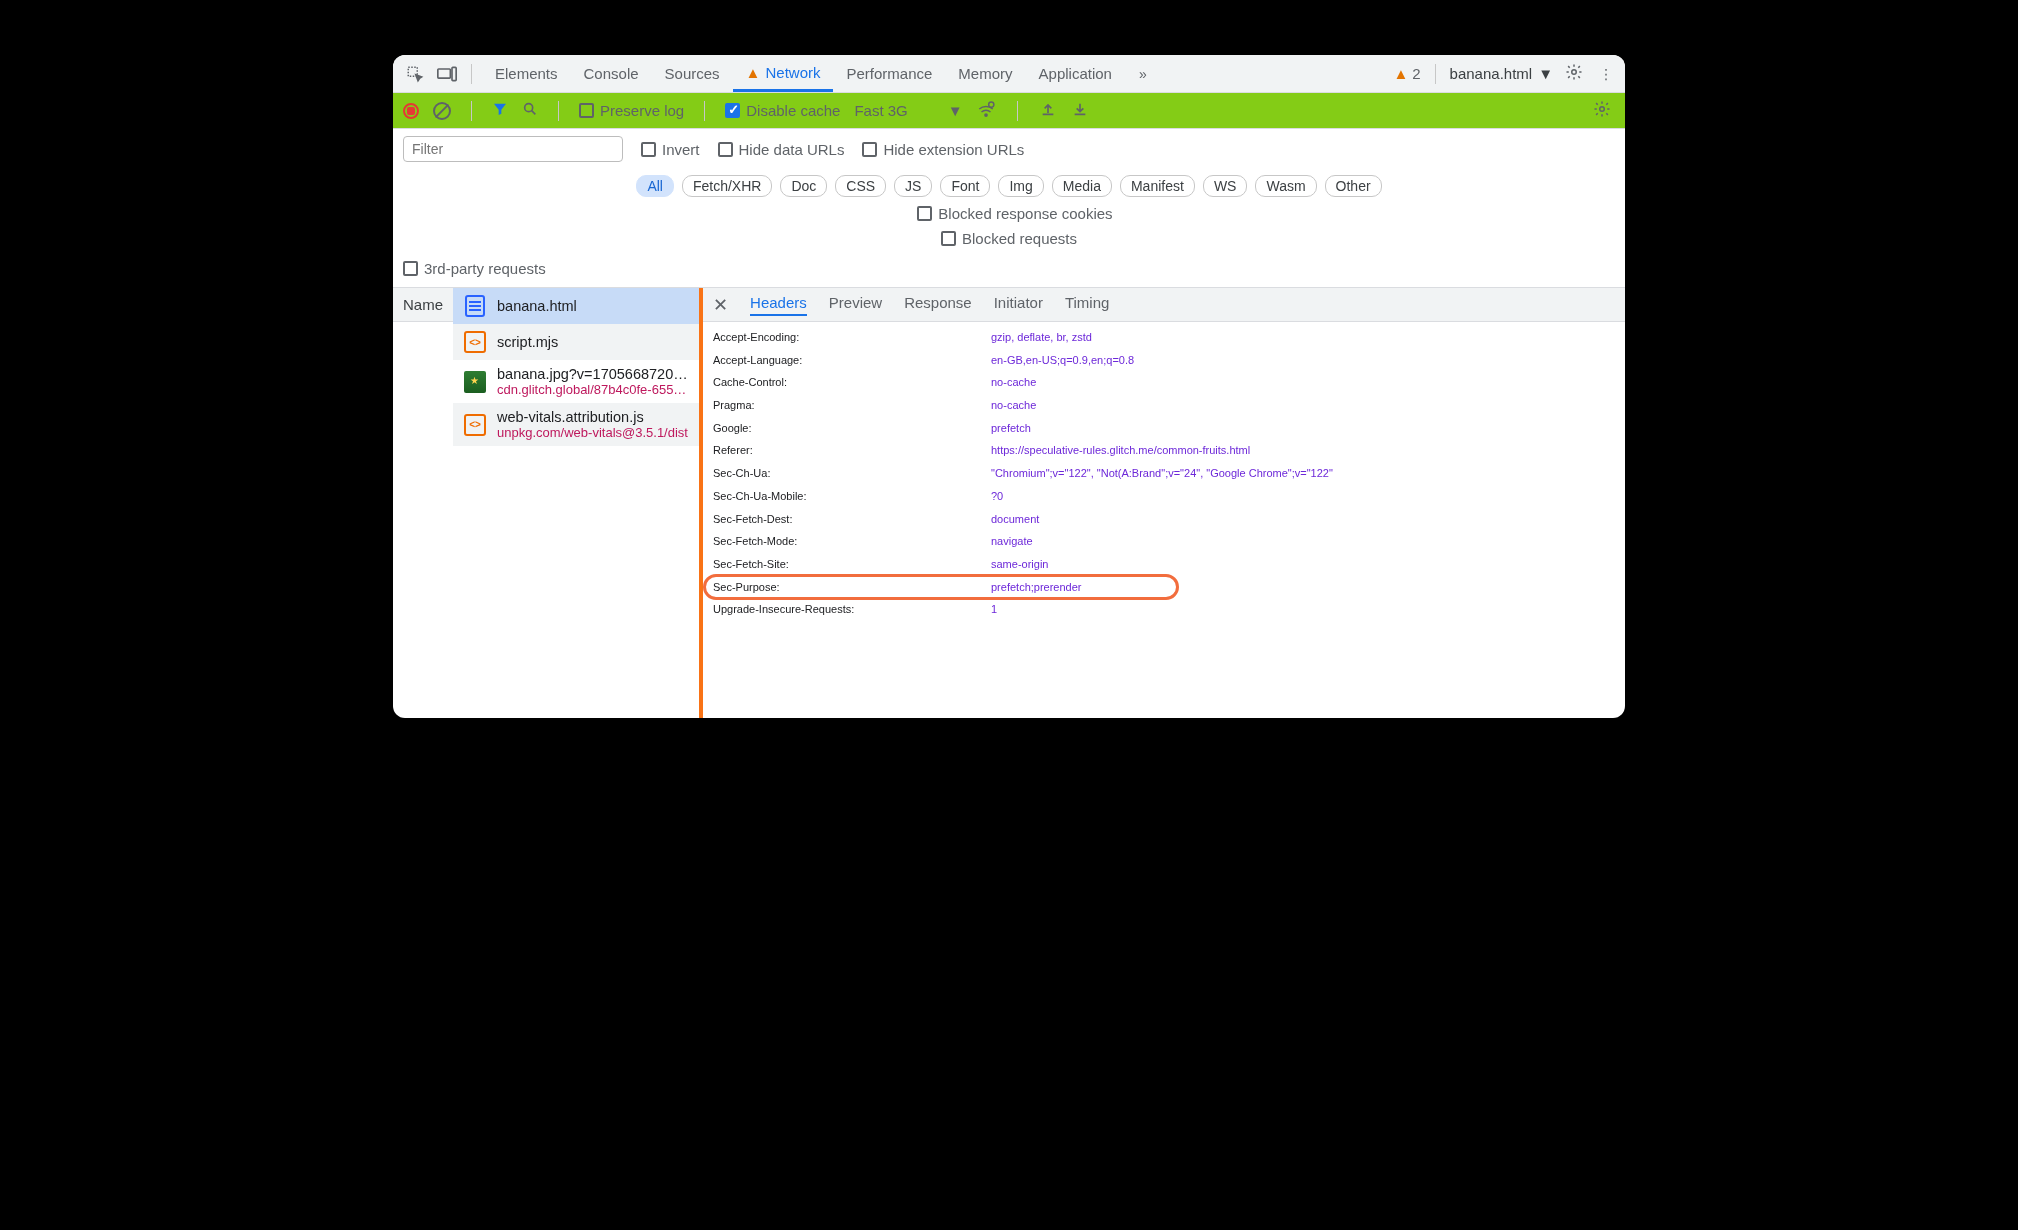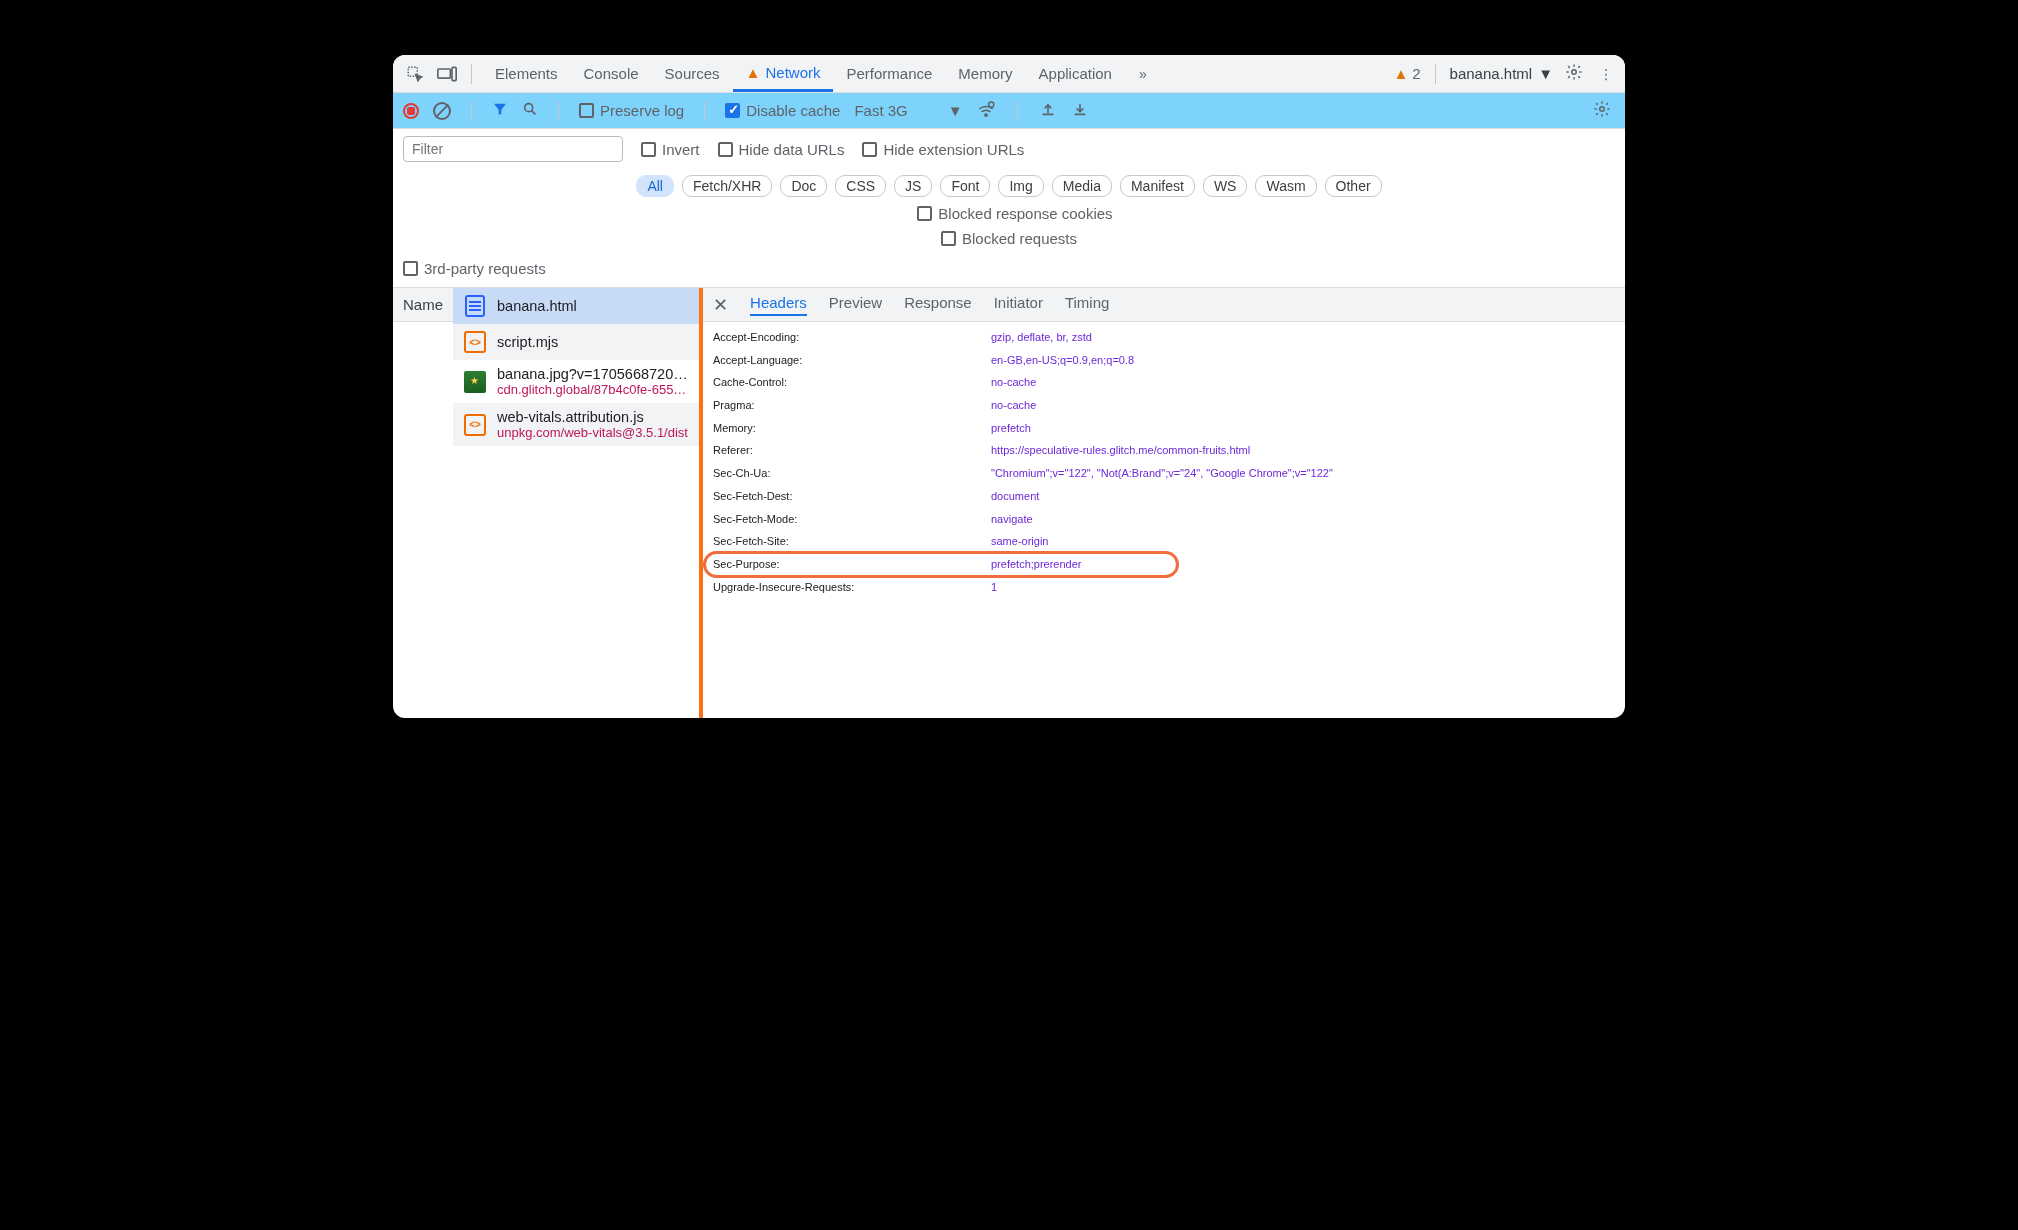--- a/index.html
+++ b/index.html
@@ -19,21 +19,21 @@
   .tabs { display: flex; align-items: center; height: 100%; gap: 0; }
   .tab { padding: 0 13px; height: 100%; display: flex; align-items: center; color: #5f6368; font-size: 15px; cursor: pointer; gap: 5px; }
   .tab.active { color: #1a73e8; border-bottom: 3px solid #1a73e8; font-weight: 500; }
   .tab-warn { color: #e37400; }
   .more-tabs { padding: 0 10px; color: #5f6368; }
   .right-cluster { margin-left: auto; display: flex; align-items: center; gap: 8px; }
   .warn-count { display: flex; align-items: center; gap: 4px; color: #5f6368; font-size: 15px; }
   .target { display: flex; align-items: center; gap: 6px; color: #3c4043; font-size: 15px; cursor: pointer; }
   .gear, .menu-dots { color: #5f6368; cursor: pointer; padding: 0 4px; }
 
-  .toolbar2 { height: 36px; background: #7dd3fc; display: flex; align-items: center; padding: 0 10px; gap: 14px; border-bottom: 1px solid #dadce0; }
+  .toolbar2 { height: 36px; background: #84cc16; display: flex; align-items: center; padding: 0 10px; gap: 14px; border-bottom: 1px solid #dadce0; }
   .rec { width: 16px; height: 16px; border: 2px solid #e53935; border-radius: 50%; position: relative; }
   .rec::after { content: ''; position: absolute; inset: 2px; background: #e53935; border-radius: 2px; }
   .clear { width: 18px; height: 18px; border: 2px solid #5f6368; border-radius: 50%; position: relative; }
   .clear::after { content: ''; position: absolute; width: 2px; height: 18px; background: #5f6368; left: 6px; top: -2px; transform: rotate(45deg); }
   .funnel { color: #1a73e8; }
   .search-i { color: #5f6368; }
   .check-label { display: flex; align-items: center; gap: 6px; font-size: 15px; color: #5f6368; cursor: pointer; }
   .chk { width: 15px; height: 15px; border: 2px solid #5f6368; border-radius: 2px; display: inline-block; position: relative; }
   .chk.on { background: #1a73e8; border-color: #1a73e8; }
   .chk.on::after { content: '✓'; color: #fff; position: absolute; left: 1px; top: -3px; font-size: 13px; font-weight: bold; }
@@ -312,30 +312,34 @@
           </div>
           <div class="hrow">
             <div class="hkey">Cache-Control:</div>
             <div class="hval">no-cache</div>
           </div>
           <div class="hrow">
             <div class="hkey">Pragma:</div>
             <div class="hval">no-cache</div>
           </div>
           <div class="hrow">
-            <div class="hkey">Memory:</div>
+            <div class="hkey">Google:</div>
             <div class="hval">prefetch</div>
           </div>
           <div class="hrow">
             <div class="hkey">Referer:</div>
             <div class="hval">https://speculative-rules.glitch.me/common-fruits.html</div>
           </div>
           <div class="hrow">
             <div class="hkey">Sec-Ch-Ua:</div>
             <div class="hval">"Chromium";v="122", "Not(A:Brand";v="24", "Google Chrome";v="122"</div>
+          </div>
+          <div class="hrow">
+            <div class="hkey">Sec-Ch-Ua-Mobile:</div>
+            <div class="hval">?0</div>
           </div>
           <div class="hrow">
             <div class="hkey">Sec-Fetch-Dest:</div>
             <div class="hval">document</div>
           </div>
           <div class="hrow">
             <div class="hkey">Sec-Fetch-Mode:</div>
             <div class="hval">navigate</div>
           </div>
           <div class="hrow">

